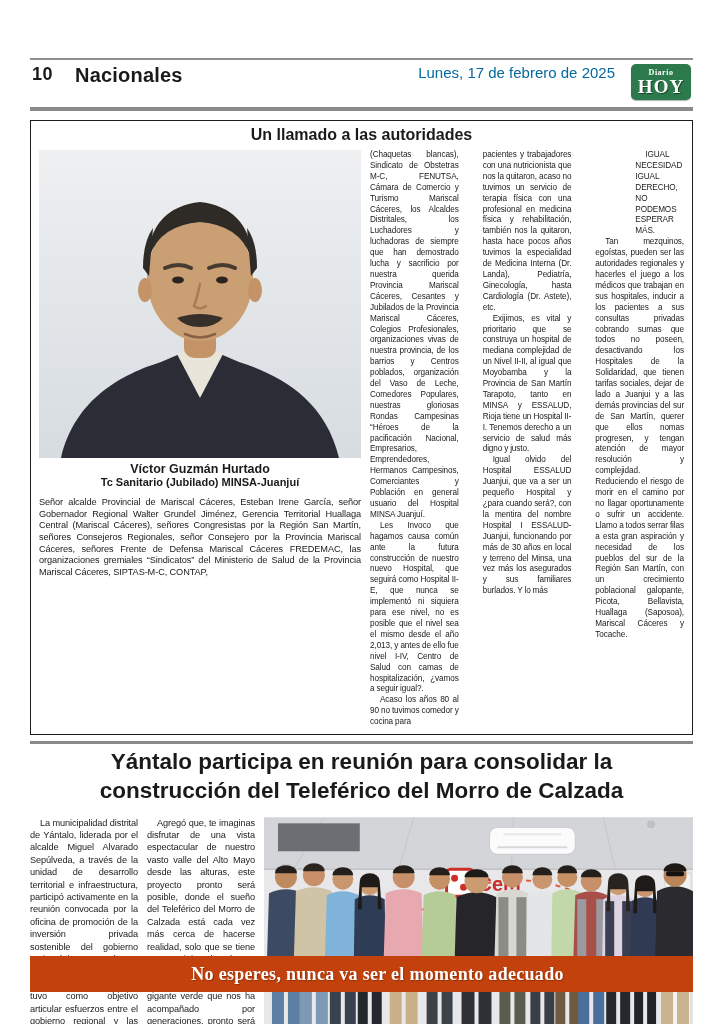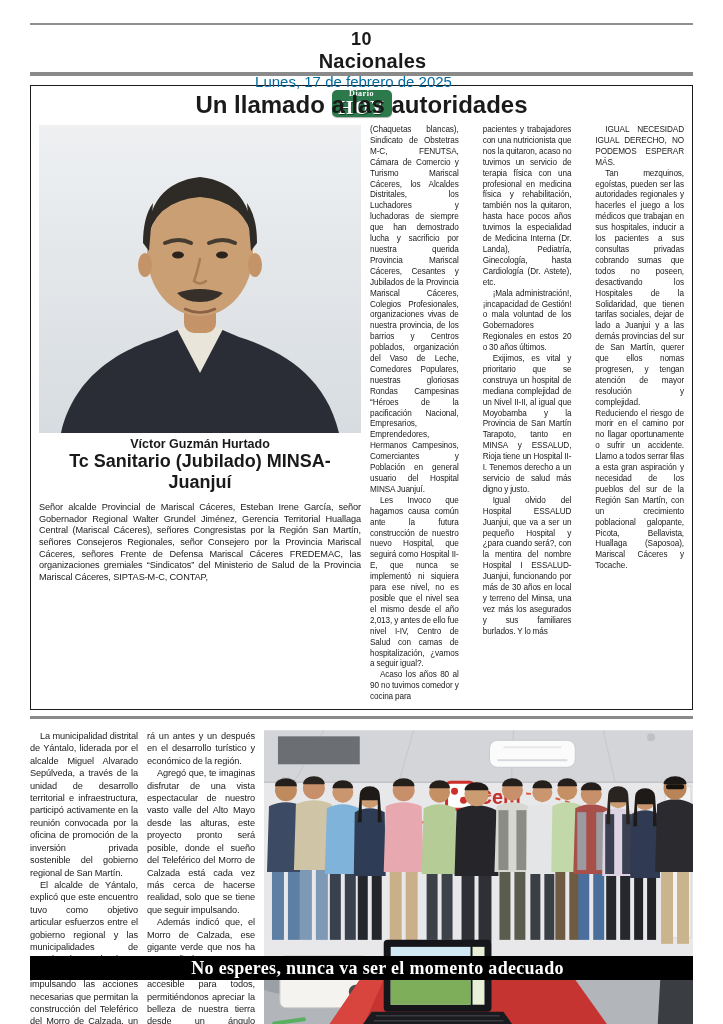--- a/index.html
+++ b/index.html
@@ -5,76 +5,76 @@
   html,body { margin:0; padding:0; background:#e0e0e0; }
   .page {
     width:723px; height:1024px; background:#ffffff; margin:0 auto;
     position:relative; overflow:hidden;
     font-family:"Liberation Sans", sans-serif; color:#1a1a1a;
   }
   .inner { margin:0 30px; }
 
   
   .masthead {
-    margin-top:23px;
+    margin-top:58px;
     border-top:2px solid #8f8f8f;
     border-bottom:4px solid #8a8a8a;
-    display:flex; align-items:center;
-    padding:4px 2px 5px 2px; height:38px; box-sizing:content-box;flex-direction:column;
+    display:flex; 
+    padding:4px 2px 5px 2px; height:38px; box-sizing:content-box;
   }
   .pagenum { font-size:18px; font-weight:bold; letter-spacing:0.5px; }
   .section { font-size:20px; font-weight:bold; margin-left:22px; letter-spacing:0.2px; }
   .mast-spacer { flex:1; }
   .dateline { font-size:15px; margin-right:16px; color:#0369a1; }
   .hoy-logo {
     width:60px; height:36px; background:#2c7a4b; border-radius:5px;
     color:#fff; text-align:center; font-family:"Liberation Serif", serif;
     display:flex; flex-direction:column; justify-content:center; line-height:1;
     box-shadow:0 1px 1px rgba(0,0,0,0.3);
   }
   .hoy-logo .small { font-size:8px; font-weight:bold; letter-spacing:0.5px; }
   .hoy-logo .big { font-size:19px; font-weight:bold; letter-spacing:1px; text-shadow:1px 1px 0 rgba(0,0,0,0.45); }
 
   
   .article1 {
     margin-top:9px; border:1.5px solid #1c1c1c; padding:4px 8px 6px 8px;
   }
-  .a1-title { text-align:center; font-size:24px; font-weight:bold; margin:1px 0 6px 0; }
+  .a1-title { text-align:center; font-size:16px; font-weight:bold; margin:1px 0 6px 0; }
   .a1-body { display:flex; gap:9px; }
   .a1-left { width:322px; flex:0 0 322px; }
   .portrait { width:322px; height:308px; display:block; }
   .cap-name { text-align:center; font-weight:bold; font-size:12.5px; margin-top:4px; }
-  .cap-role { text-align:center; font-weight:bold; font-size:18px; }
+  .cap-role { text-align:center; font-weight:bold; font-size:11px; }
   .a1-intro {
     font-size:9.2px; line-height:11.6px; text-align:justify; 
     letter-spacing:-0.1px;
   }
   .a1-cols { flex:1; display:flex; gap:24px; }
   .a1-col { flex:1; min-width:0; }
   .a1-col p, .a2-col p {
     margin:0; font-size:8.2px; line-height:10.9px; text-align:justify;
     letter-spacing:-0.1px; word-spacing:-0.2px;
   }
   .a1-col p.ind, .a2-col p.ind { text-indent:10px; }
-  .a1-col p.caps { text-transform:none; }
+  .a1-col p.caps { text-transform:none;margin-left:40px; }
 
   
   .article-divider { border:0; border-top:3px solid #8a8a8a; margin:6px 0 4px 0; }
 
   
   .a2-title { text-align:center; font-size:22.5px; font-weight:bold; line-height:1.28; margin-top:4px; }
   .a2-body { display:flex; gap:9px; margin-top:11px; }
   .a2-col { width:108px; flex:0 0 108px; }
   .a2-col p { font-size:9.2px; line-height:12.4px; }
   .a2-photo { flex:1; height:306px; display:block; }
 
   
   .banner {
-    position:absolute; left:30px; right:30px; top:956px; height:24px;
-    background:#000000; color:#ffffff; display:flex; align-items:center; justify-content:center;
+    position:absolute; left:30px; right:30px; top:956px; height:36px;
+    background:#c2410c; color:#ffffff; display:flex; align-items:center; justify-content:center;
     font-family:"Liberation Serif", serif; font-weight:bold; font-size:18px;
     letter-spacing:0.3px; text-shadow:1px 1px 1px rgba(0,0,0,0.25);padding-left:32px;
   }
 </style>
 </head>
 <body>
 
 <div class="page">
   <div class="inner">
 
@@ -135,44 +135,44 @@
           <p class="a1-intro">Señor alcalde Provincial de Mariscal Cáceres, Esteban Irene García, señor Gobernador Regional Walter Grundel Jiménez, Gerencia Territorial Huallaga Central (Mariscal Cáceres), señores Congresistas por la Región San Martín, señores Consejeros Regionales, señor Consejero por la Provincia Mariscal Cáceres, señores Frente de Defensa Mariscal Cáceres FREDEMAC, las organizaciones gremiales “Sindicatos” del Ministerio de Salud de la Provincia Mariscal Cáceres, SIPTAS-M-C, CONTAP,</p>
         </div>
         <div class="a1-cols">
           <div class="a1-col">
             <p>(Chaquetas blancas), Sindicato de Obstetras M-C, FENUTSA, Cámara de Comercio y Turismo Mariscal Cáceres, los Alcaldes Distritales, los Luchadores y luchadoras de siempre que han demostrado lucha y sacrificio por nuestra querida Provincia Mariscal Cáceres, Cesantes y Jubilados de la Provincia Mariscal Cáceres, Colegios Profesionales, organizaciones vivas de nuestra provincia, de los barrios y Centros poblados, organización del Vaso de Leche, Comedores Populares, nuestras gloriosas Rondas Campesinas “Héroes de la pacificación Nacional, Empresarios, Emprendedores, Hermanos Campesinos, Comerciantes y Población en general usuario del Hospital MINSA Juanjuí.</p>
             <p class="ind">Les Invoco que hagamos causa común ante la futura construcción de nuestro nuevo Hospital, que seguirá como Hospital II-E, que nunca se implementó ni siquiera para ese nivel, no es posible que el nivel sea el mismo desde el año 2,013, y antes de ello fue nivel I-IV, Centro de Salud con camas de hospitalización, ¿vamos a seguir igual?.</p>
             <p class="ind">Acaso los años 80 al 90 no tuvimos comedor y cocina para</p>
           </div>
           <div class="a1-col">
             <p>pacientes y trabajadores con una nutricionista que nos la quitaron, acaso no tuvimos un servicio de terapia física con una profesional en medicina física y rehabilitación, también nos la quitaron, hasta hace pocos años tuvimos la especialidad de Medicina Interna (Dr. Landa), Pediatría, Ginecología, hasta Cardiología (Dr. Astete), etc.</p>
-            <p class="ind">¡Mala administración!, ¡incapacidad de Gestión! o mala voluntad de los Gobernadores Regionales en estos 20 o 30 años últimos.</p>
             <p class="ind">Exijimos, es vital y prioritario que se construya un hospital de mediana complejidad de un Nivel II-II, al igual que Moyobamba y la Provincia de San Martín Tarapoto, tanto en MINSA y ESSALUD, Rioja tiene un Hospital II-I. Tenemos derecho a un servicio de salud más digno y justo.</p>
             <p class="ind">Igual olvido del Hospital ESSALUD Juanjui, que va a ser un pequeño Hospital y ¿para cuando será?, con la mentira del nombre Hospital I ESSALUD-Juanjui, funcionando por más de 30 años en local y terreno del Minsa, una vez más los asegurados y sus familiares burlados. Y lo más</p>
           </div>
           <div class="a1-col">
             <p class="ind caps">IGUAL NECESIDAD IGUAL DERECHO, NO PODEMOS ESPERAR MÁS.</p>
             <p class="ind">Tan mezquinos, egoístas, pueden ser las autoridades regionales y hacerles el juego a los médicos que trabajan en sus hospitales, inducir a los pacientes a sus consultas privadas cobrando sumas que todos no poseen, desactivando los Hospitales de la Solidaridad, que tienen tarifas sociales, dejar de lado a Juanjui y a las demás provincias del sur de San Martín, querer que ellos nomas progresen, y tengan atención de mayor resolución y complejidad. Reduciendo el riesgo de morir en el camino por no llagar oportunamente o sufrir un accidente. Llamo a todos serrar filas a esta gran aspiración y necesidad de los pueblos del sur de la Región San Martín, con un crecimiento poblacional galopante, Picota, Bellavista, Huallaga (Saposoa), Mariscal Cáceres y Tocache.</p>
           </div>
         </div>
       </div>
     </div>
 
     <hr class="article-divider">
 
     <div>
       <div class="a2-title">
+        <div>Yántalo participa en reunión para consolidar la</div>
+        <div>construcción del Teleférico del Morro de Calzada</div>
       </div>
       <div class="a2-body">
         <div class="a2-col">
           <p class="ind">La municipalidad distrital de Yántalo, liderada por el alcalde Miguel Alvarado Sepúlveda, a través de la unidad de desarrollo territorial e infraestructura, participó activamente en la reunión convocada por la oficina de promoción de la inversión privada sostenible del gobierno regional de San Martín.</p>
           <p class="ind">El alcalde de Yántalo, explicó que este encuentro tuvo como objetivo articular esfuerzos entre el gobierno regional y las municipalidades de Moyobamba, Yántalo y Calzada, para seguir impulsando las acciones necesarias que permitan la construcción del Teleférico del Morro de Calzada, un proyecto que marca-</p>
         </div>
         <div class="a2-col">
-          <p>rá un antes y un después en el desarrollo turístico y económico de la región.</p>
           <p class="ind">Agregó que, te imaginas disfrutar de una vista espectacular de nuestro vasto valle del Alto Mayo desde las alturas, este proyecto pronto será posible, donde el sueño del Teleférico del Morro de Calzada está cada vez más cerca de hacerse realidad, solo que se tiene que seguir impulsando.</p>
           <p class="ind">Además indicó que, el Morro de Calzada, ese gigante verde que nos ha acompañado por generaciones, pronto será accesible para todos, permitiéndonos apreciar la belleza de nuestra tierra desde un ángulo completamente nuevo. (Jorge Canales)</p>
         </div>
 
         <svg class="a2-photo" viewBox="0 0 430 306">
 
           <rect x="0" y="0" width="430" height="228" fill="#e8e8ea"></rect>
           <rect x="0" y="0" width="430" height="52" fill="#d4d5d8"></rect>
           <path d="M0,52 L430,52" stroke="#c2c3c6" stroke-width="1.5"></path>
           <path d="M60,0 L30,52 M150,0 L135,52 M250,0 L248,52 M340,0 L352,52" stroke="#c6c7ca" stroke-width="1"></path>

